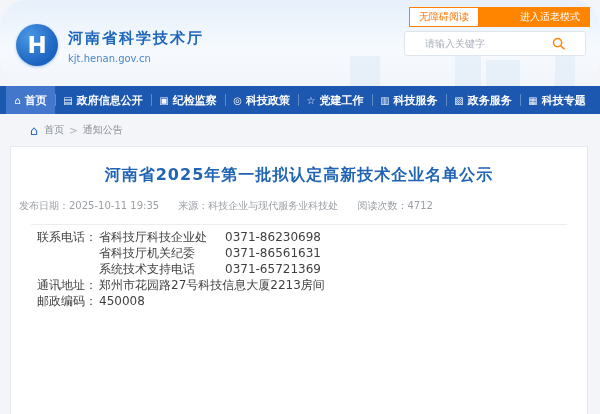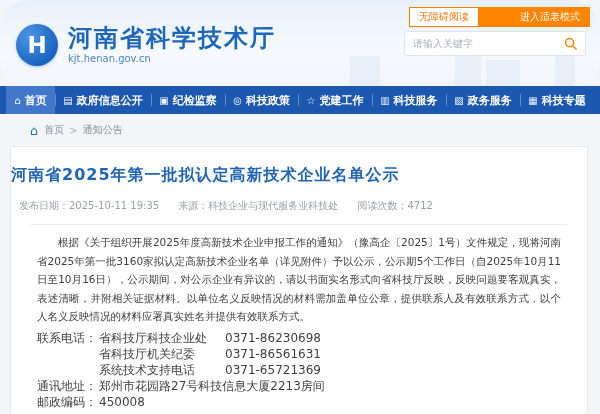--- a/index.html
+++ b/index.html
@@ -30,27 +30,27 @@
 
   .logo-row { position:absolute; top:24px; left:16px; display:flex; align-items:center; z-index:2; }
   .logo-circle {
     width:42px; height:42px; border-radius:50%;
     background:radial-gradient(circle at 32% 30%, #4a97e4, #1b63c0 70%);
     color:#fff; font-weight:bold; font-size:23px;
     display:flex; align-items:center; justify-content:center;
     box-shadow:0 1px 3px rgba(27,99,192,.35);
   }
   .site-text { margin-left:10px; }
-  .site-name { color:#1d66bb; font-size:24px; font-weight:bold; letter-spacing:2px; line-height:24px;text-align:center; }
+  .site-name { color:#1d66bb; font-size:15px; font-weight:bold; letter-spacing:2px; line-height:24px;text-align:center; }
   .site-url  { color:#4a85c8; font-size:10px; margin-top:3px; }
 
   .search-box {
     position:absolute; top:31px; right:14px; width:182px; height:25px;
     background:#fff; border:1px solid #dfe5ec; border-radius:3px;
-    display:flex; align-items:center; padding:0 8px; z-index:2;
+    display:flex; align-items:center; padding:0 20px; z-index:2;
   }
   .search-input { flex:1; border:none; outline:none; font-size:10px; color:#333; background:transparent; font-family:inherit; }
   .search-input::placeholder { color:#a9b0ba; }
   .search-icon { width:13px; height:13px; flex:none; cursor:pointer; }
 
   
   .nav {
     position:absolute; top:86px; left:0; width:600px; height:28px;
     background:#1d58b0; display:flex; align-items:stretch; padding:0 6px;
   }
@@ -74,21 +74,21 @@
   }
   .crumb-home-icon { color:#2b6cc0; font-size:13px; margin-right:6px; line-height:1; }
   .crumb-link { cursor:pointer; }
   .crumb-sep { margin:0 5px; color:#aab0b8; }
 
   
   .content-box {
     position:absolute; top:146px; left:10px; width:578px; height:300px;
     background:#fff; border:1px solid #e6e9ee;
   }
-  .article-title { margin-top:18px; color:#2064b4; font-size:16px; font-weight:bold; letter-spacing:1px; }
+  .article-title { margin-top:18px; text-align:center; color:#2064b4; font-size:16px; font-weight:bold; letter-spacing:1px; }
   .article-meta  { margin-top:13px; font-size:10px; color:#9b9fa5; }
   .article-meta .grp { margin:0 8px; }
   .divider { margin:11px 20px 0; border-bottom:1px solid #ededed; }
 
   .article-body { margin:8px 26px 0; font-size:10.5px; color:#3f3f3f; line-height:18.5px; text-align:justify; }
   .para { text-indent:21px; }
 
   .contact-block { margin:4px 26px 0; font-size:12px; color:#3f3f3f; }
   .contact-row { display:flex; line-height:16px; }
   .c-label { width:62px; flex:none; }
@@ -177,23 +177,20 @@
     <span class="grp">
       <span>来源：</span><span>科技企业与现代服务业科技处</span>
     </span>
     <span class="grp">
       <span>阅读次数：</span><span>4712</span>
     </span>
   </div>
 
   <div class="divider"></div>
 
-  <div class="article-body">
-    <p class="para">根据《关于组织开展2025年度高新技术企业申报工作的通知》（豫高企〔2025〕1号）文件规定，现将河南省2025年第一批3160家拟认定高新技术企业名单（详见附件）予以公示，公示期5个工作日（自2025年10月11日至10月16日），公示期间，对公示企业有异议的，请以书面实名形式向省科技厅反映，反映问题要客观真实，表述清晰，并附相关证据材料。以单位名义反映情况的材料需加盖单位公章，提供联系人及有效联系方式，以个人名义反映情况的材料应署真实姓名并提供有效联系方式。</p>
-  </div>
 
   <div class="contact-block">
     <div class="contact-row">
       <span class="c-label">联系电话：</span>
       <span class="c-dept">省科技厅科技企业处</span>
       <span>0371-86230698</span>
     </div>
     <div class="contact-row">
       <span class="c-label"></span>
       <span class="c-dept">省科技厅机关纪委</span>

